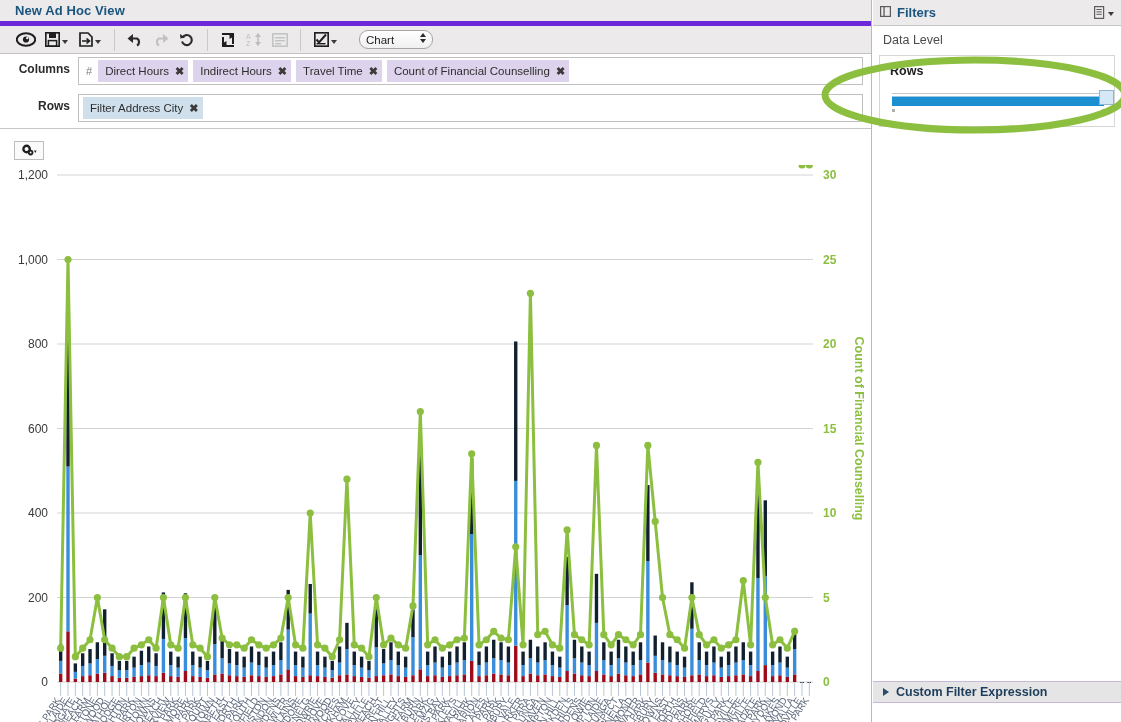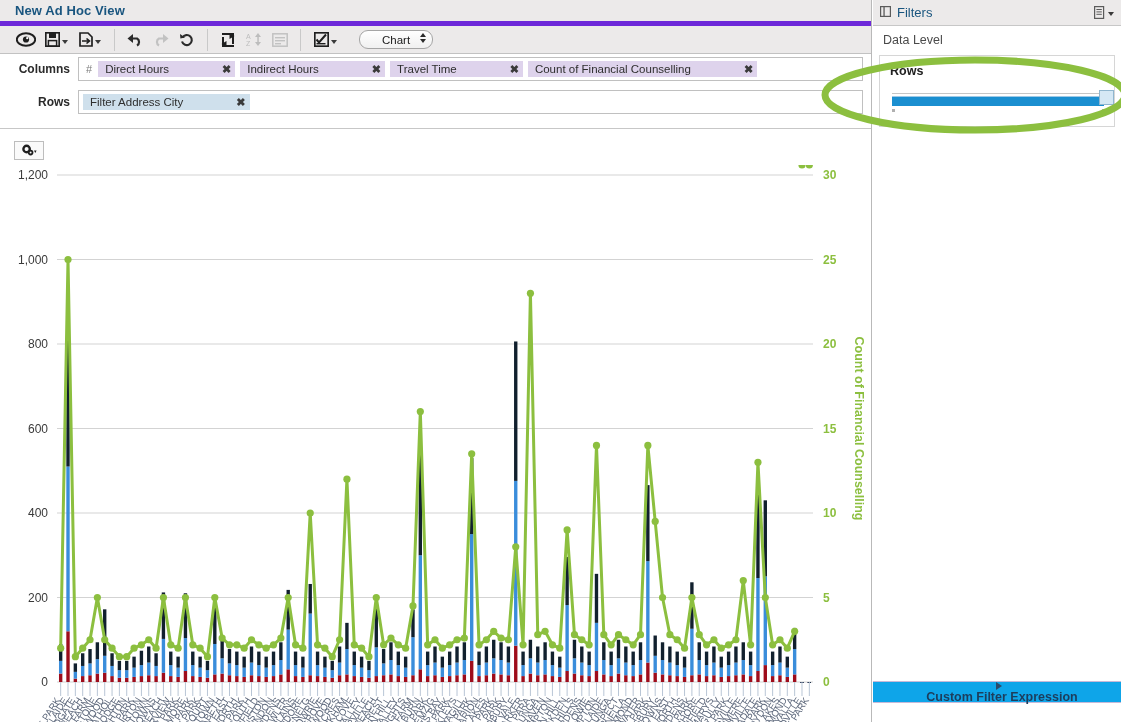--- a/index.html
+++ b/index.html
@@ -59,21 +59,21 @@
     border-top: 4.5px solid #3a3a3a;
     margin-left: 2px; margin-top: 5px;
   }
   .tb-select {
     margin-left: 10px;
     width: 74px; height: 19px;
     border: 1px solid #a5a5a5;
     border-radius: 9px;
     background: linear-gradient(#ffffff,#f0f0f0);
     display: flex; align-items: center;
-    padding: 0 22px;
+    padding: 0 6px;
     font-size: 11.5px; color: #1a1a1a;
     position: relative; cursor: pointer;
   }
   .tb-select .spin {
     position: absolute; right: 6px; top: 2px;
     display: flex; flex-direction: column; gap: 2px;
   }
   .tb-select .spin i {
     display:block; width:0;height:0;
     border-left:3px solid transparent;border-right:3px solid transparent;
@@ -91,23 +91,23 @@
   .shelf-box {
     flex: 1; min-height: 24px;
     background: #ffffff;
     border: 1px solid #c0c0c0;
     display: flex; align-items: center;
     padding: 2px 4px; gap: 0px;
   }
   .hashmark { color:#7d7d7d; font-size:11px; padding: 0 6px 0 3px; }
   .pill {
     display: inline-flex; align-items: center;
-    height: 16px; padding: 0 4px 0 7px;
+    height: 22px; padding: 0 4px 0 7px;
     font-size: 11.5px; color: #2e2e2e;
-    margin-right: 5px; cursor: pointer; gap: 47px;
+    margin-right: 5px; cursor: pointer;
   }
   .pill.measure { background: #ded3ec; }
   .pill.dim     { background: #cfe0ec; }
   .pill .x {
     margin-left: 6px; font-size: 11px; color: #3a3a3a;
     font-weight: bold; cursor: pointer;
   }
 
   
   #chartpanel {
@@ -136,21 +136,21 @@
     position: absolute; left: 873px; top: 0;
     width: 248px; height: 722px;
     background: #ffffff;
   }
   #filters-head {
     height: 26px; background: #eceaea;
     border-bottom: 1px solid #c7c7c7;
     display: flex; align-items: center; padding: 0 7px;
   }
   #filters-head .ftitle {
-    color:#19557f; font-weight:normal; font-size:13px; margin-left:6px;
+    color:#19557f; font-weight:bold; font-size:13px; margin-left:6px;
   }
   #filters-head .spacer { flex:1; }
   #filters-body { position: relative; height: 626px; background:#fff; }
   .filter-section-label {
     padding: 7px 10px 0 10px;
     font-size: 12.5px; color: #4a4a4a;
   }
   .filter-card {
     margin: 8px 6px 0 6px;
     border: 1px solid #d6d6d6;
@@ -172,22 +172,22 @@
   .slider-handle {
     position: absolute; left: 209px; top: 0px;
     width: 15px; height: 15px;
     background: #d5e8f5; border: 1px solid #8fb6cf;
     cursor: grab;
   }
   .tick-dot { position:absolute; width:3px;height:3px;background:#b0b0b0; top:19px; }
 
   #custom-filter-bar {
     position: absolute; left: 0; top: 655px; width: 248px; height: 22px;
-    background: #0ea5e9; border-top: 1px solid #c6b9d8; border-bottom:1px solid #c6b9d8;
-    display:flex; align-items:center; padding-left: 10px; cursor:pointer;flex-direction:column;
+    background: #e5e5e5; border-top: 1px solid #c6b9d8; border-bottom:1px solid #c6b9d8;
+    display:flex; align-items:center; padding-left: 10px; cursor:pointer;
   }
   #custom-filter-bar .arrow {
     width:0;height:0;border-top:4px solid transparent;border-bottom:4px solid transparent;
     border-left:6px solid #2c4a6b; margin-right:7px;
   }
   #custom-filter-bar .cf-label { font-weight:bold; font-size:12.5px; color:#1d3d5c; }
 
   
   #annotation {
     position: absolute; left: 821px; top: 56px;

